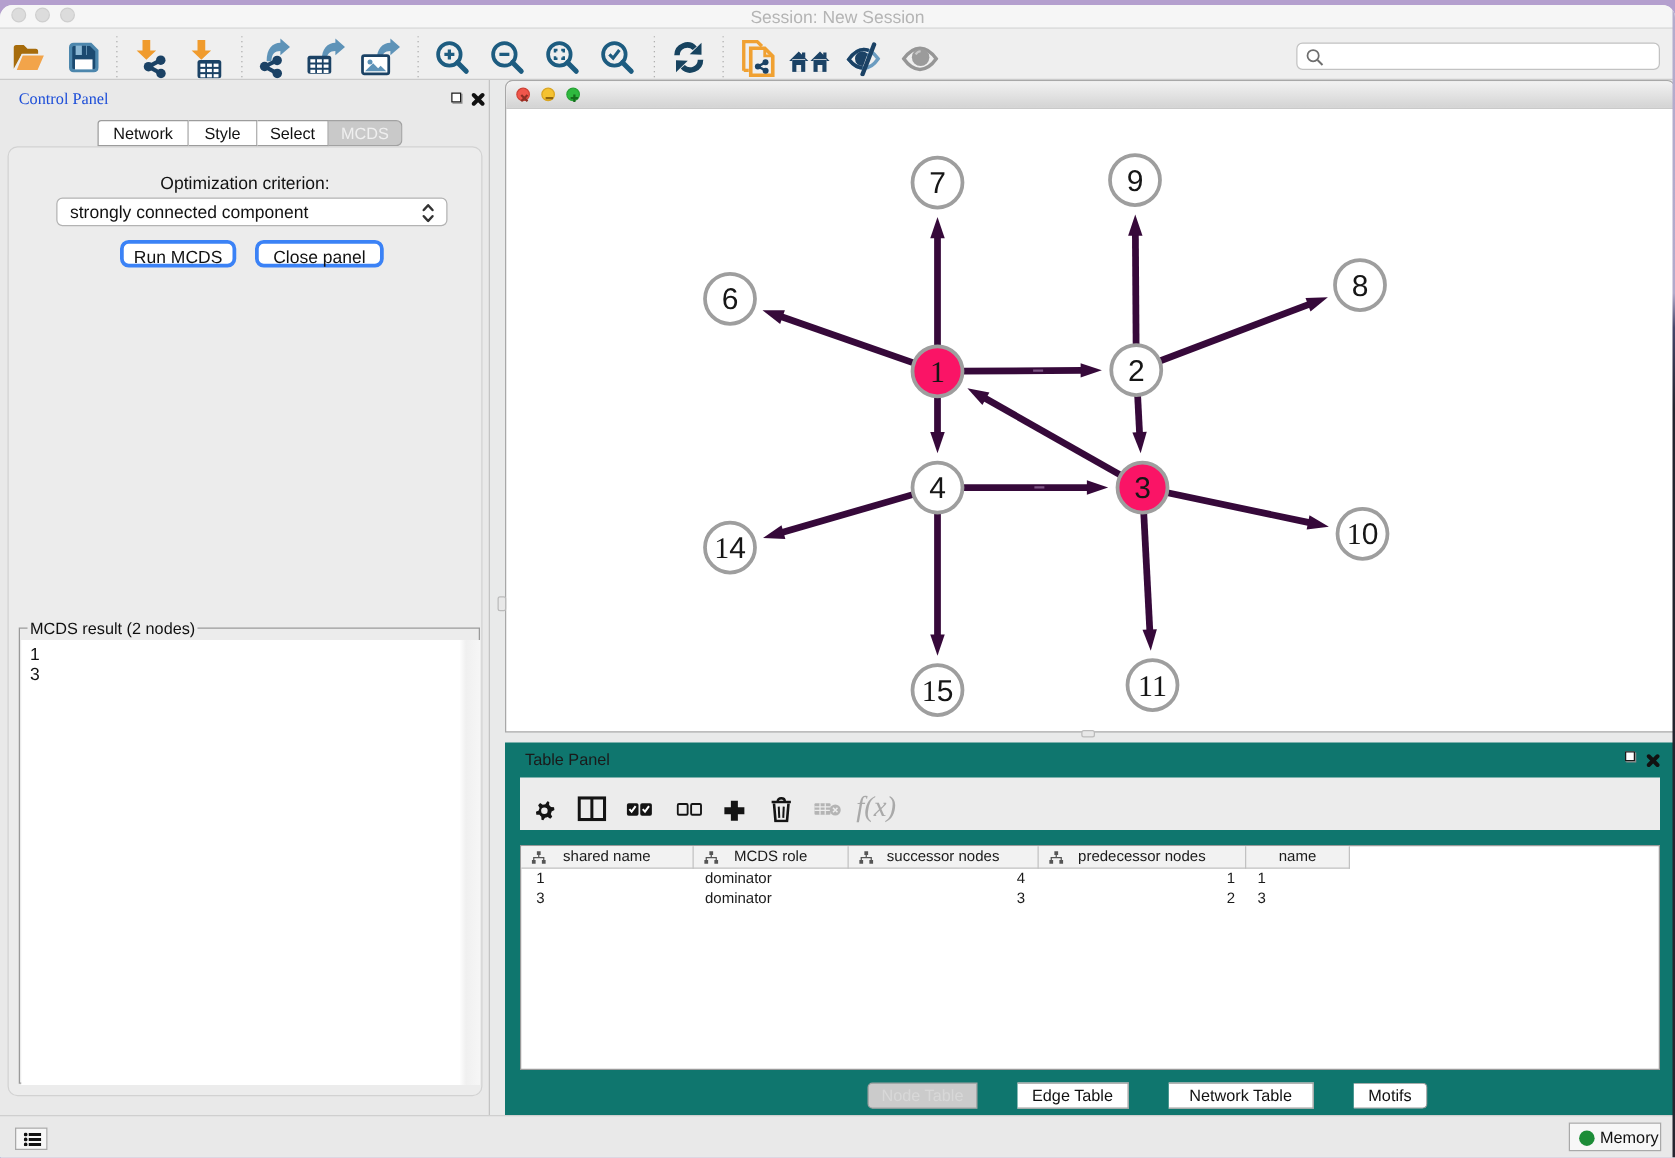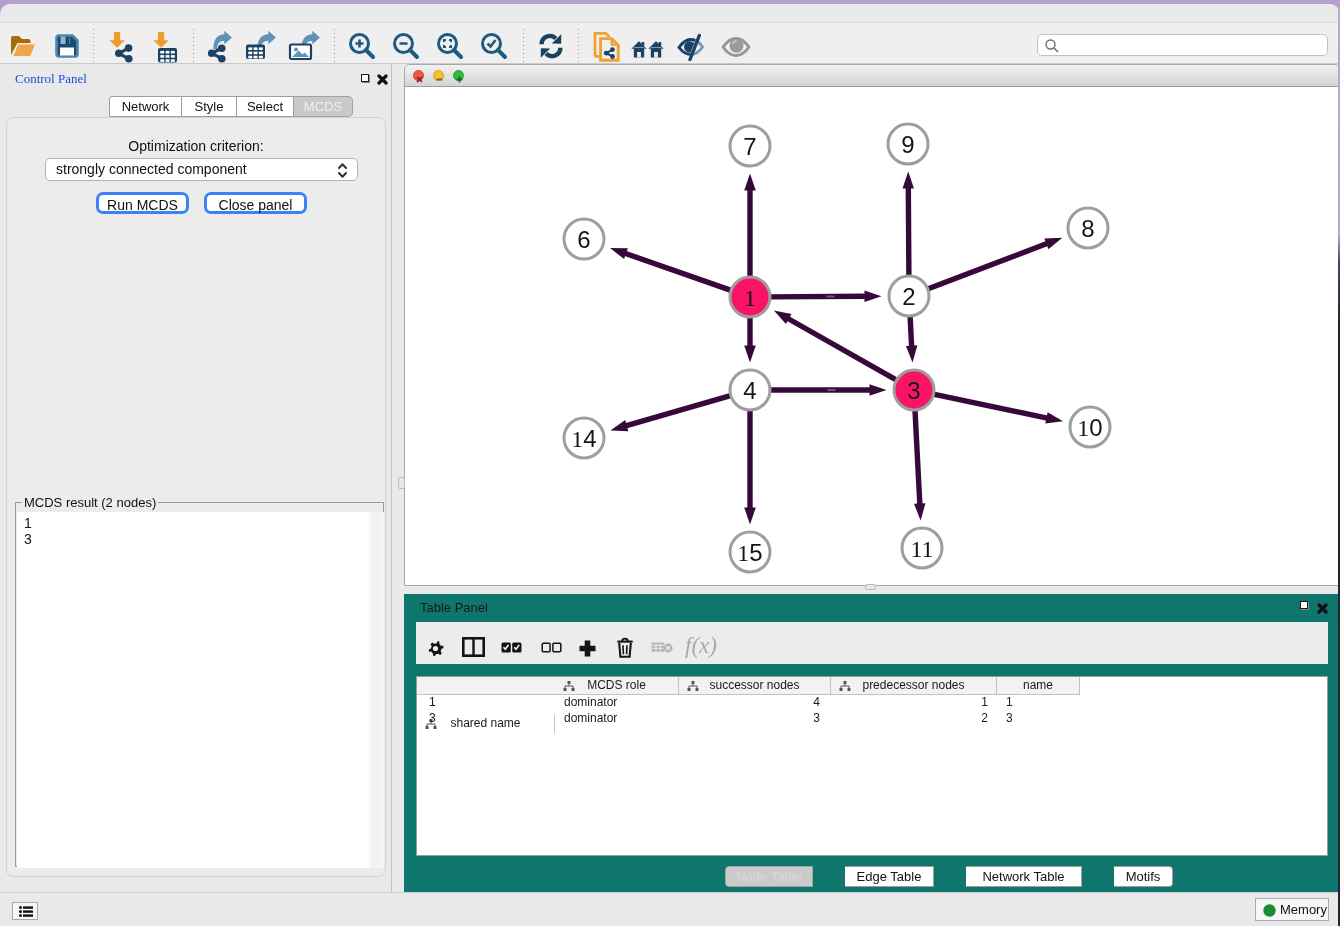--- a/index.html
+++ b/index.html
@@ -17,21 +17,21 @@
          background-image:linear-gradient(#9a9a9a 25%, rgba(0,0,0,0) 25%); background-size:1px 4px; }
   .tbi { position:absolute; top:8px; width:30px; height:30px; }
   #searchbox { position:absolute; left:1037px; top:11px; width:291px; height:22px; background:#fff; border:1px solid #c2c2c2; border-radius:5px; }
   
   #cpanel { position:absolute; left:0; top:60px; width:392px; height:829px; background:#e9e9e9; border-right:1px solid #c4c4c4; }
   #cphead { position:absolute; left:15px; top:7px; font-size:13px; color:#1d4ed8;font-family:Liberation Serif, serif; }
   .wbtn-sq { position:absolute; width:8px; height:8px; border:1.5px solid #1a1a1a; background:#fff; box-shadow:1px 1px 0 #8a8a8a; }
   .tabs { position:absolute; display:flex; }
   .tab { height:21px; border:1px solid #9c9c9c; border-left:none; background:#fff; font-size:13px; color:#111;
          display:flex; align-items:center; justify-content:center; }
-  .tab.first { border-left:1px solid #9c9c9c; border-radius:3px 0 0 0;margin-left:31px; }
+  .tab.first { border-left:1px solid #9c9c9c; border-radius:3px 0 0 0; }
   .tab.sel { background:#c9c9c9; color:#efefef; border-color:#a2a2a2; border-radius:0 5px 5px 0; }
   #cpbody { position:absolute; left:6px; top:53px; width:380px; height:760px; background:#ececec; border:1px solid #d2d2d2; border-radius:8px; }
   #optlabel { position:absolute; left:0; top:20px; width:100%; text-align:center; font-size:14px; color:#111; }
   #dropdown { position:absolute; left:38px; top:40px; width:313px; height:23px; background:#fff; border:1px solid #b3b3b3; border-radius:5px; font-size:14px; color:#111; line-height:21px; padding-left:10px; }
   .btn { position:absolute; height:22px; background:#fff; border:3px solid #3b82f6; border-radius:7px; font-size:14px; color:#111; text-align:center; line-height:20px; }
   #mcdsbox { position:absolute; left:8px; top:384px; width:369px; height:365px; border:1px solid #9a9a9a; }
   #mcdslegend { position:absolute; left:6px; top:-8px; background:#ececec; font-size:13px; color:#111; padding:0 2px; }
   #mcdsinner { position:absolute; left:1px; top:9px; width:367px; height:356px; background:#fff; }
   
   #netwin { position:absolute; left:404px; top:60px; width:936px; height:522px; background:#fff; border:1px solid #a8a8a8; border-radius:6px 6px 0 0; }
@@ -49,20 +49,26 @@
   #thead { position:absolute; left:0; top:0; width:663px; height:18px; background:#f2f2f2; border-bottom:1px solid #c2c2c2; }
   .th { position:absolute; top:0; height:18px; border-right:1px solid #c2c2c2; font-size:12px; color:#1a1a1a; text-align:center; line-height:17px; }
   .si { position:absolute; left:8px; top:3px; width:12px; height:12px; }
   .tr { position:absolute; left:0; width:100%; height:16px; }
   .td { position:absolute; top:0; font-size:12px; color:#1a1a1a; line-height:15px; }
   .td-r { text-align:right; }
 </style>
 </head>
 <body>
 <div id="win">
+  <div id="titlebar">
+    <div class="tl" style="left:9px;"></div>
+    <div class="tl" style="left:28px;"></div>
+    <div class="tl" style="left:48px;"></div>
+    <div id="title">Session: New Session</div>
+  </div>
   <div id="toolbar">
     <div class="sep" style="left:93px;"></div>
     <div class="sep" style="left:193px;"></div>
     <div class="sep" style="left:334px;"></div>
     <div class="sep" style="left:523px;"></div>
     <div class="sep" style="left:578px;"></div>
     <svg class="tbi" style="left:8px;" viewBox="0 0 30 30">
         <path d="M3 24 L3 7 Q3 5 5 5 L11 5 L14 8 L20.5 8 Q22.5 8 22.5 10 L22.5 12 L9.5 12 Z" fill="#a76c0c"></path>
         <path d="M4.5 25.5 L9.8 12.8 L28 12.8 L22.5 25.5 Z" fill="#f2a44a" stroke="#efefef" stroke-width="1.2"></path>
       </svg>
@@ -350,21 +356,21 @@
               <line x1="9.2" y1="0.6" x2="9.2" y2="9.8"></line>
             </g>
             <circle cx="17.2" cy="6" r="4.4" fill="#b4b4b4"></circle>
             <path d="M15.4 4.2 L19 7.8 M19 4.2 L15.4 7.8" stroke="#ececec" stroke-width="1.3"></path>
           </g>
         </svg>
       <div style="position:absolute; left:269px; top:11px; font-family:'Liberation Serif',serif; font-style:italic; font-size:23px; color:#a9a9a9;">f(x)</div>
     </div>
     <div id="tgrid">
       <div id="thead">
-        <div class="th" style="left:0; width:138px;margin-top:38px;"><svg class="si" viewBox="0 0 12 12">
+        <div class="th" style="left:0; width:138px;"><svg class="si" viewBox="0 0 12 12">
               <rect x="4.5" y="1" width="3" height="3" fill="#555"></rect>
               <rect x="0.5" y="8" width="3" height="3" fill="#555"></rect>
               <rect x="8.5" y="8" width="3" height="3" fill="#555"></rect>
               <path d="M6 4 V6 M2 8 V6 H10 V8" stroke="#555" fill="none"></path>
             </svg><span>shared name</span></div>
         <div class="th" style="left:138px; width:124px;"><svg class="si" viewBox="0 0 12 12">
               <rect x="4.5" y="1" width="3" height="3" fill="#555"></rect>
               <rect x="0.5" y="8" width="3" height="3" fill="#555"></rect>
               <rect x="8.5" y="8" width="3" height="3" fill="#555"></rect>
               <path d="M6 4 V6 M2 8 V6 H10 V8" stroke="#555" fill="none"></path>

